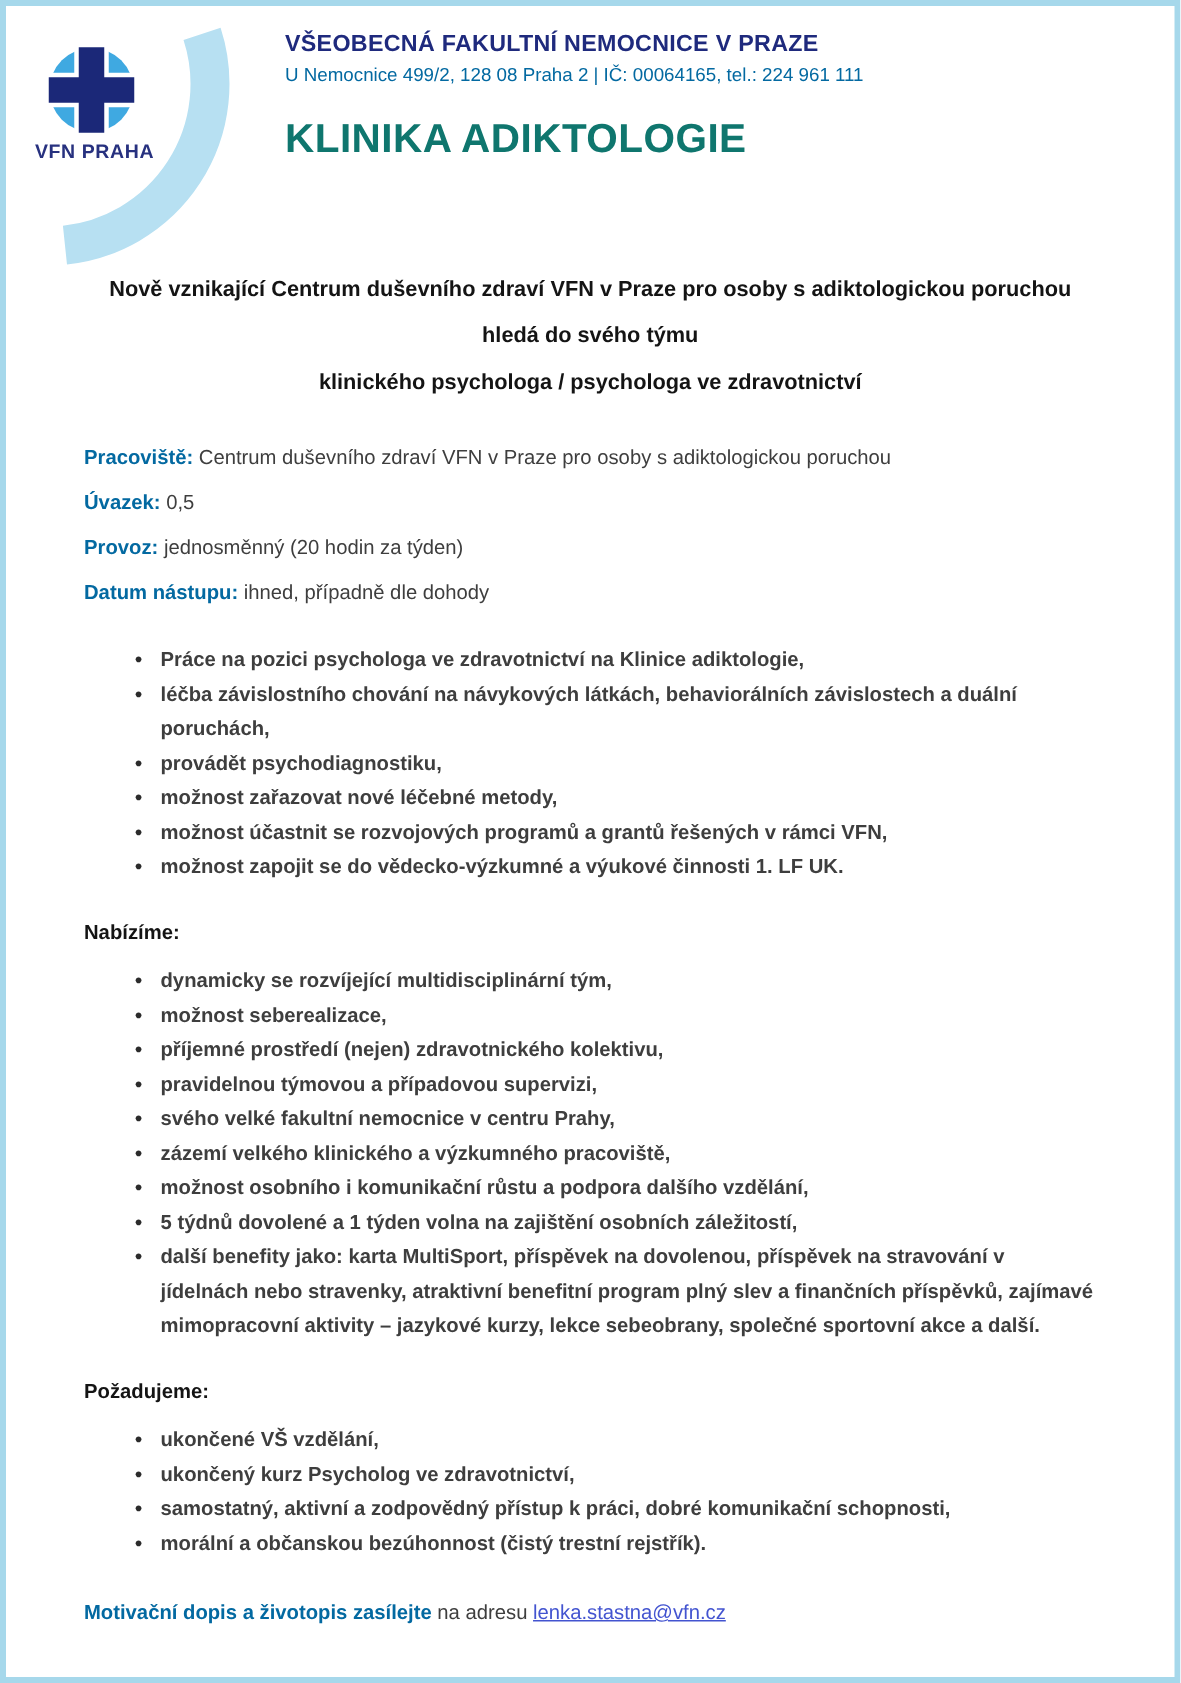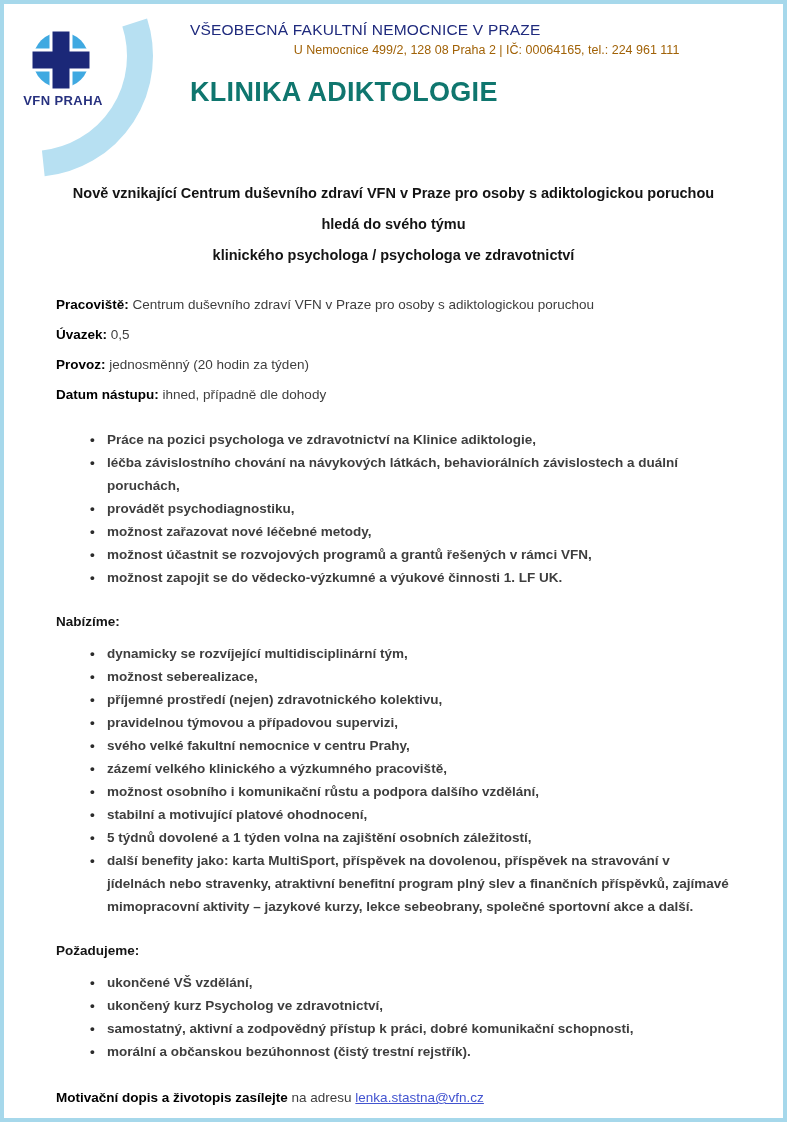--- a/index.html
+++ b/index.html
@@ -14,33 +14,33 @@
   }
   
   .header { position:relative; height:172px; }
   .logo-wrap { position:absolute; top:0; left:0; width:180px; height:178px; }
   .logo-text {
     position:absolute; top:89px; left:0; width:118px;
     text-align:center; font-weight:bold; font-size:13px;
     color:#27317f; letter-spacing:0.4px;
   }
   .header-text { padding:17px 0 0 186px; }
-  .hospital-name { font-size:15.5px; font-weight:normal; color:#1f2a7d; letter-spacing:0.2px; }
-  .hospital-address { font-size:12.5px; color:#a16207; margin-top:4px;text-align:center; }
+  .hospital-name { font-size:15.5px; font-weight:bold; color:#1f2a7d; letter-spacing:0.2px; }
+  .hospital-address { font-size:12.5px; color:#0369a1; margin-top:4px; }
   .clinic-name { font-size:27px; font-weight:bold; color:#0f766e; margin-top:20px; letter-spacing:0.3px; }
   
   .headline {
     text-align:center; font-weight:bold; font-size:14.5px;
     color:#141414; line-height:31px; padding:0 36px; margin-top:2px;
   }
   
   .content { padding:0 52px; color:#3e3e3e; font-size:13.5px; }
   .meta { margin-top:25px; }
   .meta-line { margin-bottom:13px; line-height:17px; }
-  .label { font-weight:bold; color:#000000; }
+  .label { font-weight:bold; color:#0369a1; }
   .section { margin-top:25px; }
   .section-heading { font-weight:bold; color:#141414; font-size:13.5px; }
   ul.bullets { margin:13px 0 0 0; padding:0 0 0 33px; list-style:none;font-weight:bold; }
   ul.bullets li { position:relative; line-height:23px; padding-left:18px; }
   ul.bullets li::before { content:"•"; position:absolute; left:1px; color:#2b2b2b; }
   
   .footer-apply { margin-top:26px; line-height:17px; }
   .email-link { color:#4354d0; text-decoration:underline; }
 </style>
 </head>
@@ -104,21 +104,20 @@
     <div class="section">
       <div class="section-heading">Nabízíme:</div>
       <ul class="bullets">
           <li>dynamicky se rozvíjející multidisciplinární tým,</li>
           <li>možnost seberealizace,</li>
           <li>příjemné prostředí (nejen) zdravotnického kolektivu,</li>
           <li>pravidelnou týmovou a případovou supervizi,</li>
           <li>svého velké fakultní nemocnice v centru Prahy,</li>
           <li>zázemí velkého klinického a výzkumného pracoviště,</li>
           <li>možnost osobního i komunikační růstu a podpora dalšího vzdělání,</li>
-          <li>stabilní a motivující platové ohodnocení,</li>
           <li>5 týdnů dovolené a 1 týden volna na zajištění osobních záležitostí,</li>
           <li>další benefity jako: karta MultiSport, příspěvek na dovolenou, příspěvek na stravování v jídelnách nebo stravenky, atraktivní benefitní program plný slev a finančních příspěvků, zajímavé mimopracovní aktivity – jazykové kurzy, lekce sebeobrany, společné sportovní akce a další.</li>
         </ul>
     </div>
 
     <div class="section">
       <div class="section-heading">Požadujeme:</div>
       <ul class="bullets">
           <li>ukončené VŠ vzdělání,</li>
           <li>ukončený kurz Psycholog ve zdravotnictví,</li>

